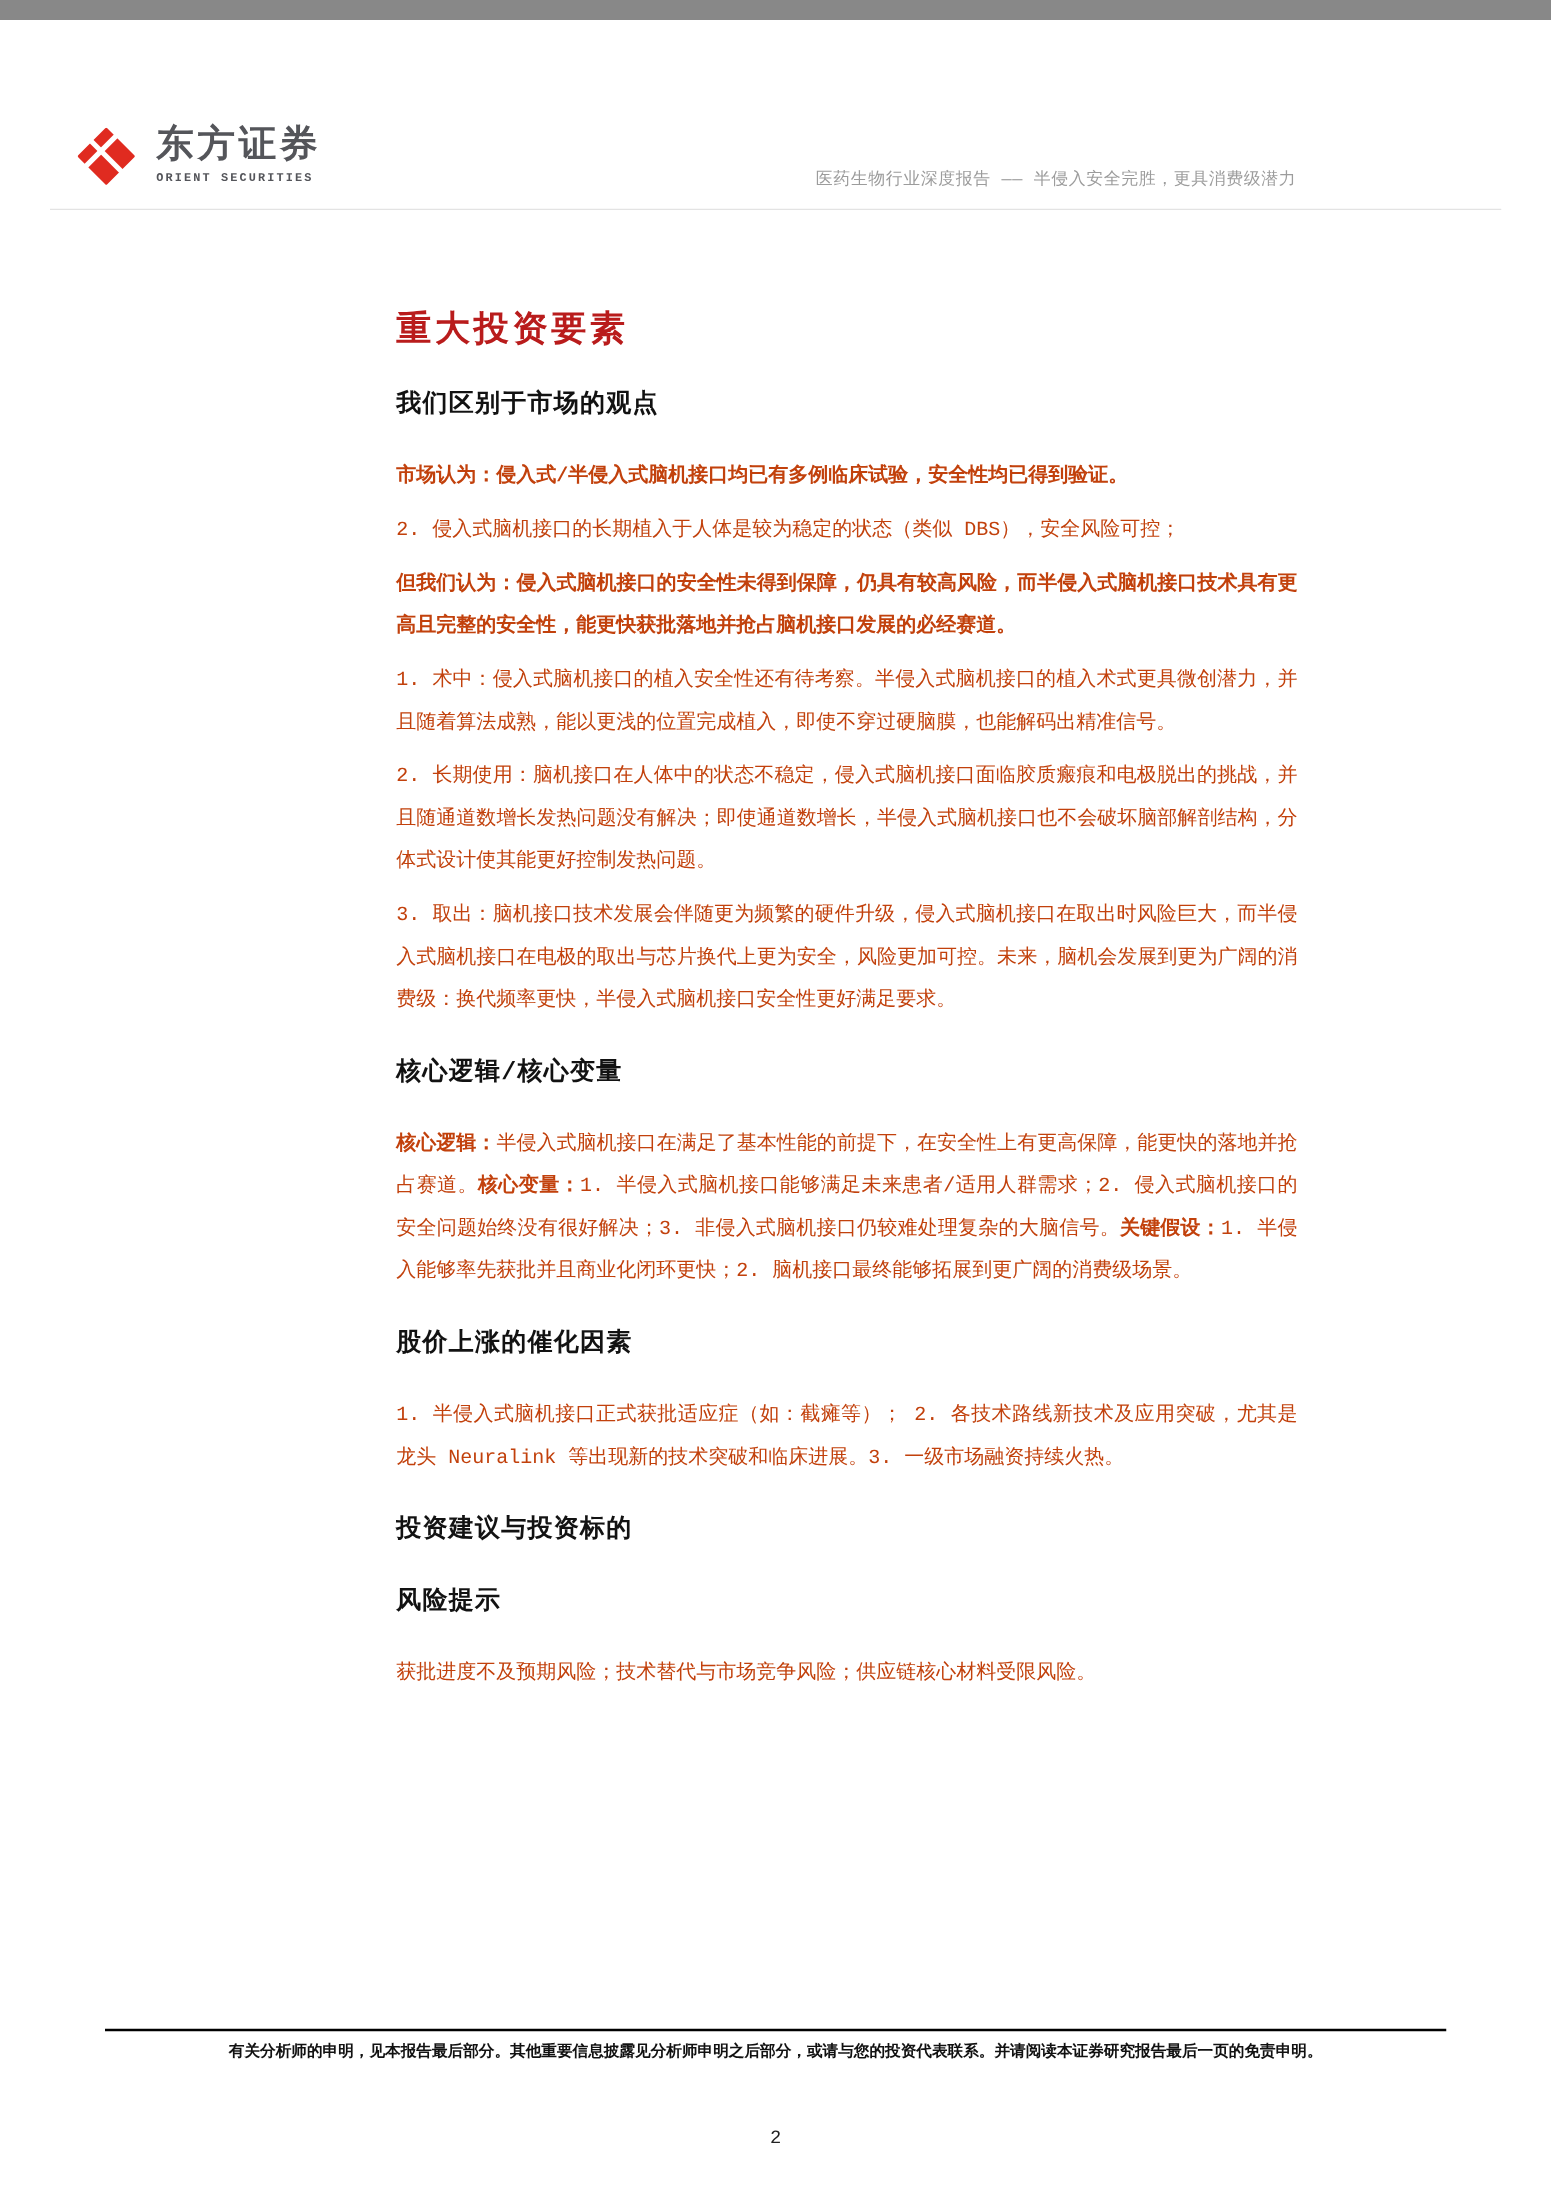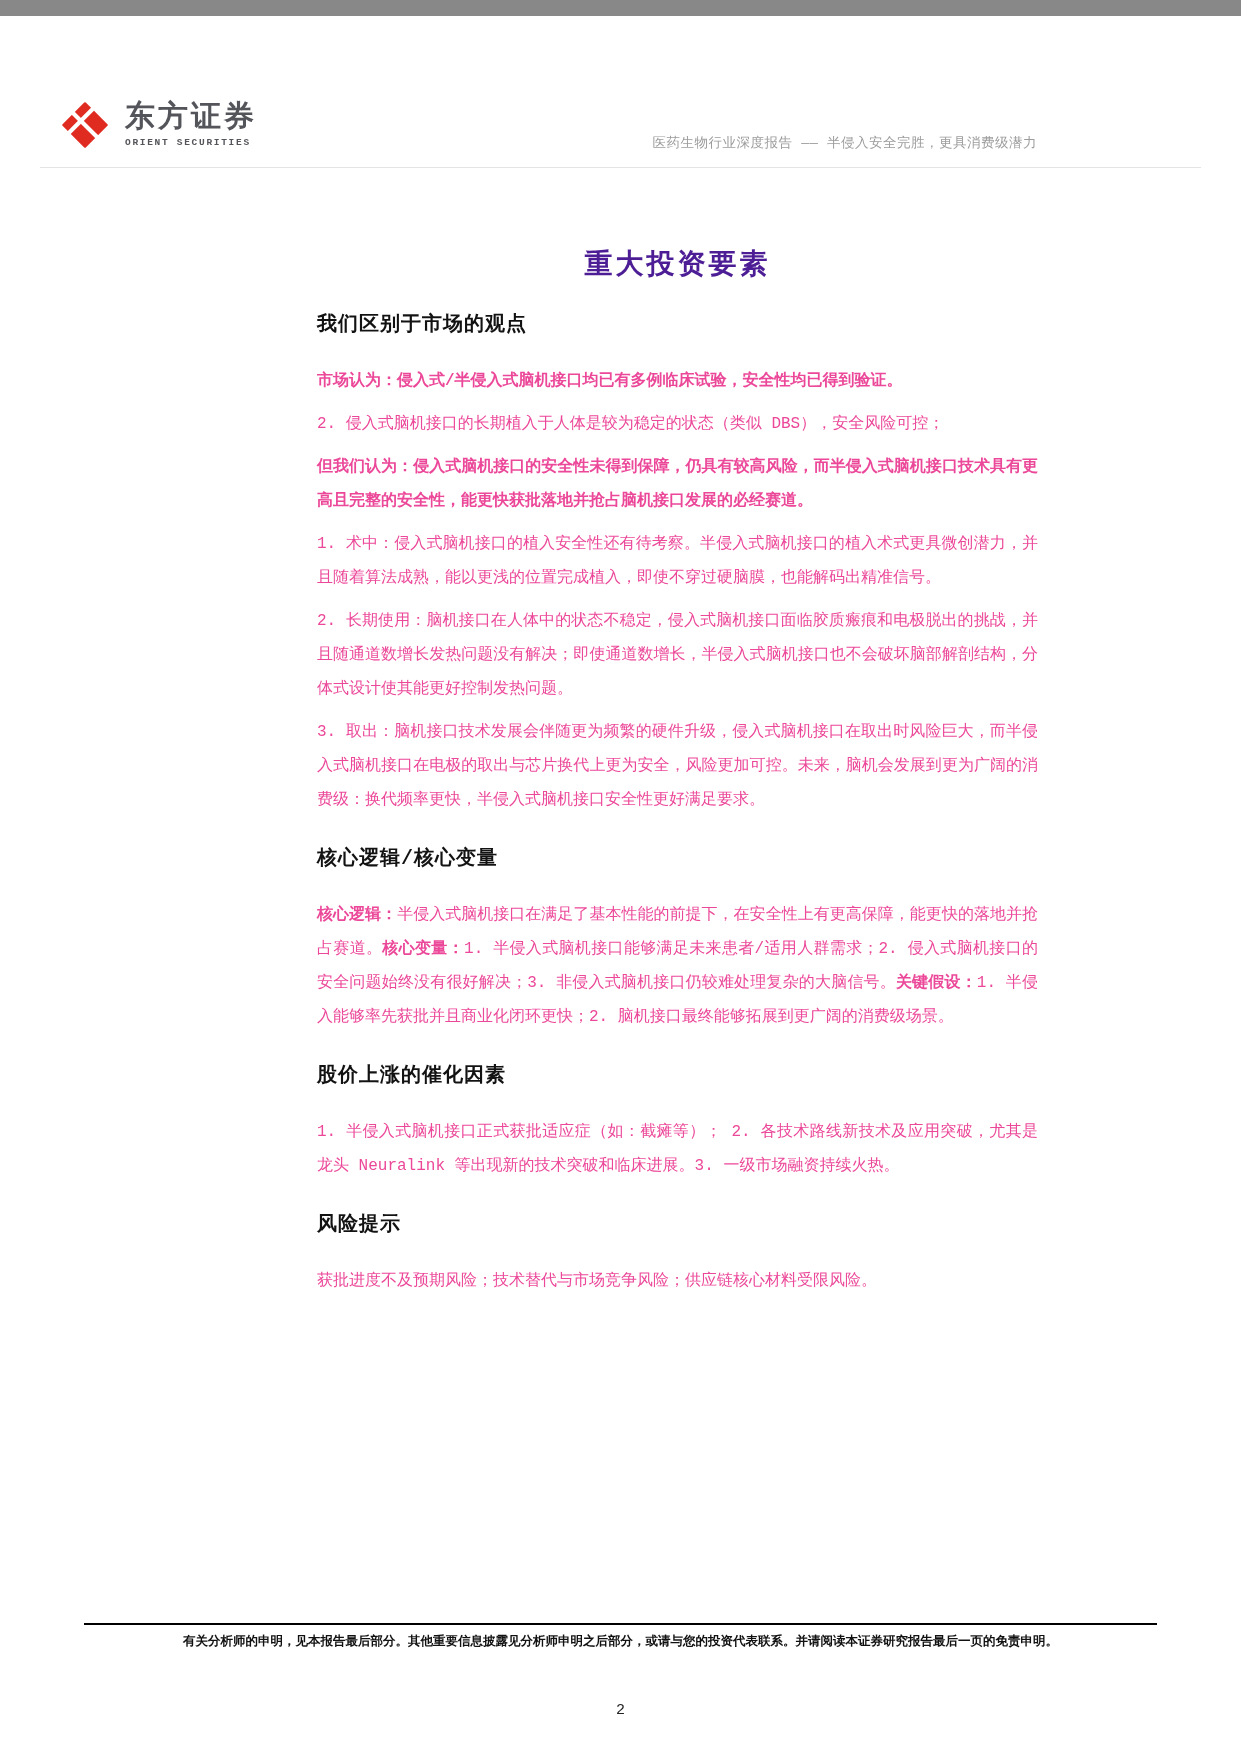--- a/index.html
+++ b/index.html
@@ -20,28 +20,28 @@
   .brand-cn { font-size:30px; font-weight:600; color:#54555a; letter-spacing:3px; line-height:32px; }
   .brand-en { font-size:9.5px; font-weight:bold; color:#54555a; letter-spacing:1.7px; margin-top:3px; }
   .report-label { position:absolute; right:204px; top:118px; font-size:13.5px; color:#9c9c9c; letter-spacing:0.5px; }
   .header-rule { position:absolute; left:40px; right:40px; top:151px; height:1px; background:#e3e3e3; }
 
   
   main { position:absolute; left:317px; top:0; width:721px; }
   h1.page-title {
     margin:233px 0 0 0;
     font-size:28px; line-height:34px; letter-spacing:3px;
-    font-weight:bold; color:#4c1d95;text-align:center;
+    font-weight:bold; color:#b91c1c;
   }
   h2.section-heading {
     margin:27px 0 24px 0;
     font-size:20px; line-height:30px; letter-spacing:1px;
     font-weight:bold; color:#121212;
   }
-  p.body { margin:9px 0 0 0; font-size:16px; line-height:34px; text-align:justify; color:#ec4899; }
+  p.body { margin:9px 0 0 0; font-size:16px; line-height:34px; text-align:justify; color:#c2410c; }
   p.body.strong { font-weight:bold; }
   span.run-b { font-weight:bold; }
 
   
   .footer-rule { position:absolute; left:84px; right:84px; top:1607px; height:2px; background:#000; }
   .footer-note {
     position:absolute; left:84px; right:84px; top:1615px;
     text-align:center; font-size:12.5px; font-weight:bold; color:#111; line-height:22px;
   }
   .page-num { position:absolute; left:0; width:100%; top:1686px; text-align:center; font-size:15px; color:#222; }
@@ -75,20 +75,21 @@
     <p class="body">1. 术中：侵入式脑机接口的植入安全性还有待考察。半侵入式脑机接口的植入术式更具微创潜力，并且随着算法成熟，能以更浅的位置完成植入，即使不穿过硬脑膜，也能解码出精准信号。</p>
     <p class="body">2. 长期使用：脑机接口在人体中的状态不稳定，侵入式脑机接口面临胶质瘢痕和电极脱出的挑战，并且随通道数增长发热问题没有解决；即使通道数增长，半侵入式脑机接口也不会破坏脑部解剖结构，分体式设计使其能更好控制发热问题。</p>
     <p class="body">3. 取出：脑机接口技术发展会伴随更为频繁的硬件升级，侵入式脑机接口在取出时风险巨大，而半侵入式脑机接口在电极的取出与芯片换代上更为安全，风险更加可控。未来，脑机会发展到更为广阔的消费级：换代频率更快，半侵入式脑机接口安全性更好满足要求。</p>
 
     <h2 class="section-heading">核心逻辑/核心变量</h2>
     <p class="body"><span class="run-b">核心逻辑：</span><span>半侵入式脑机接口在满足了基本性能的前提下，在安全性上有更高保障，能更快的落地并抢占赛道。</span><span class="run-b">核心变量：</span><span>1. 半侵入式脑机接口能够满足未来患者/适用人群需求；2. 侵入式脑机接口的安全问题始终没有很好解决；3. 非侵入式脑机接口仍较难处理复杂的大脑信号。</span><span class="run-b">关键假设：</span><span>1. 半侵入能够率先获批并且商业化闭环更快；2. 脑机接口最终能够拓展到更广阔的消费级场景。</span></p>
 
     <h2 class="section-heading">股价上涨的催化因素</h2>
     <p class="body">1. 半侵入式脑机接口正式获批适应症（如：截瘫等）； 2. 各技术路线新技术及应用突破，尤其是龙头 Neuralink 等出现新的技术突破和临床进展。3. 一级市场融资持续火热。</p>
 
+    <h2 class="section-heading">投资建议与投资标的</h2>
 
     <h2 class="section-heading">风险提示</h2>
     <p class="body">获批进度不及预期风险；技术替代与市场竞争风险；供应链核心材料受限风险。</p>
   </main>
 
   <div class="footer-rule"></div>
   <div class="footer-note">有关分析师的申明，见本报告最后部分。其他重要信息披露见分析师申明之后部分，或请与您的投资代表联系。并请阅读本证券研究报告最后一页的免责申明。</div>
   <div class="page-num">2</div>
 
 </div>

